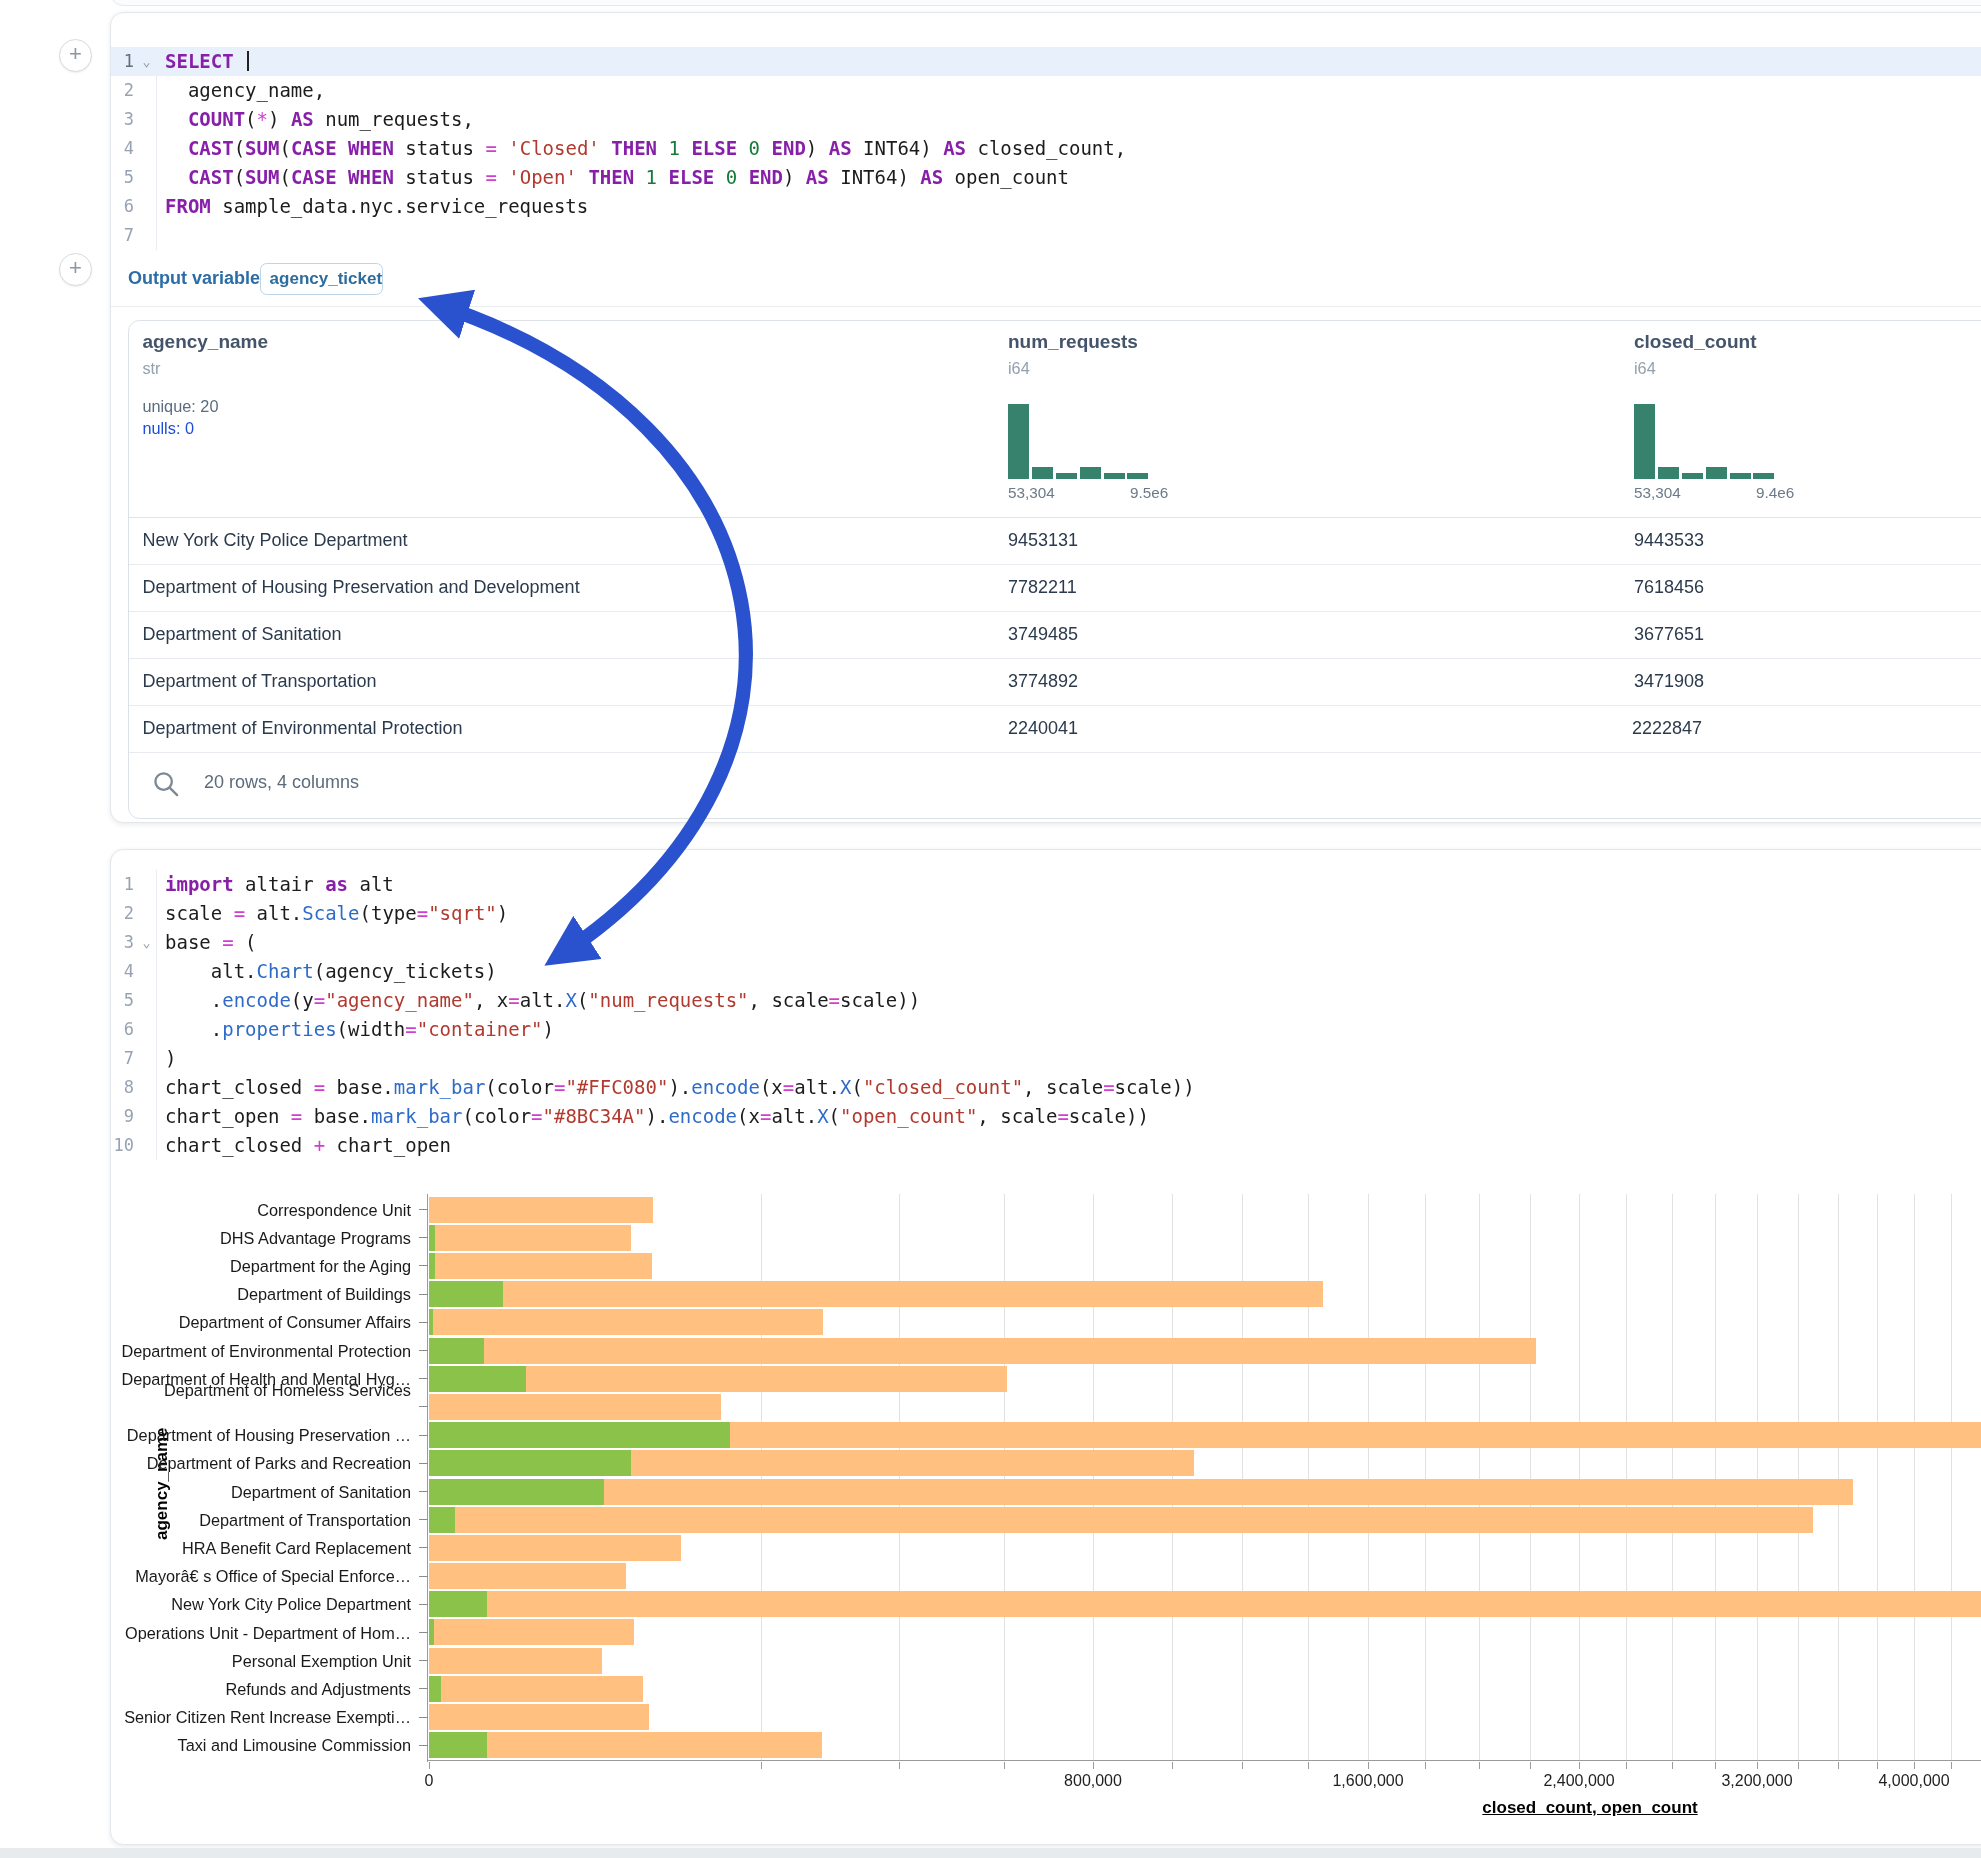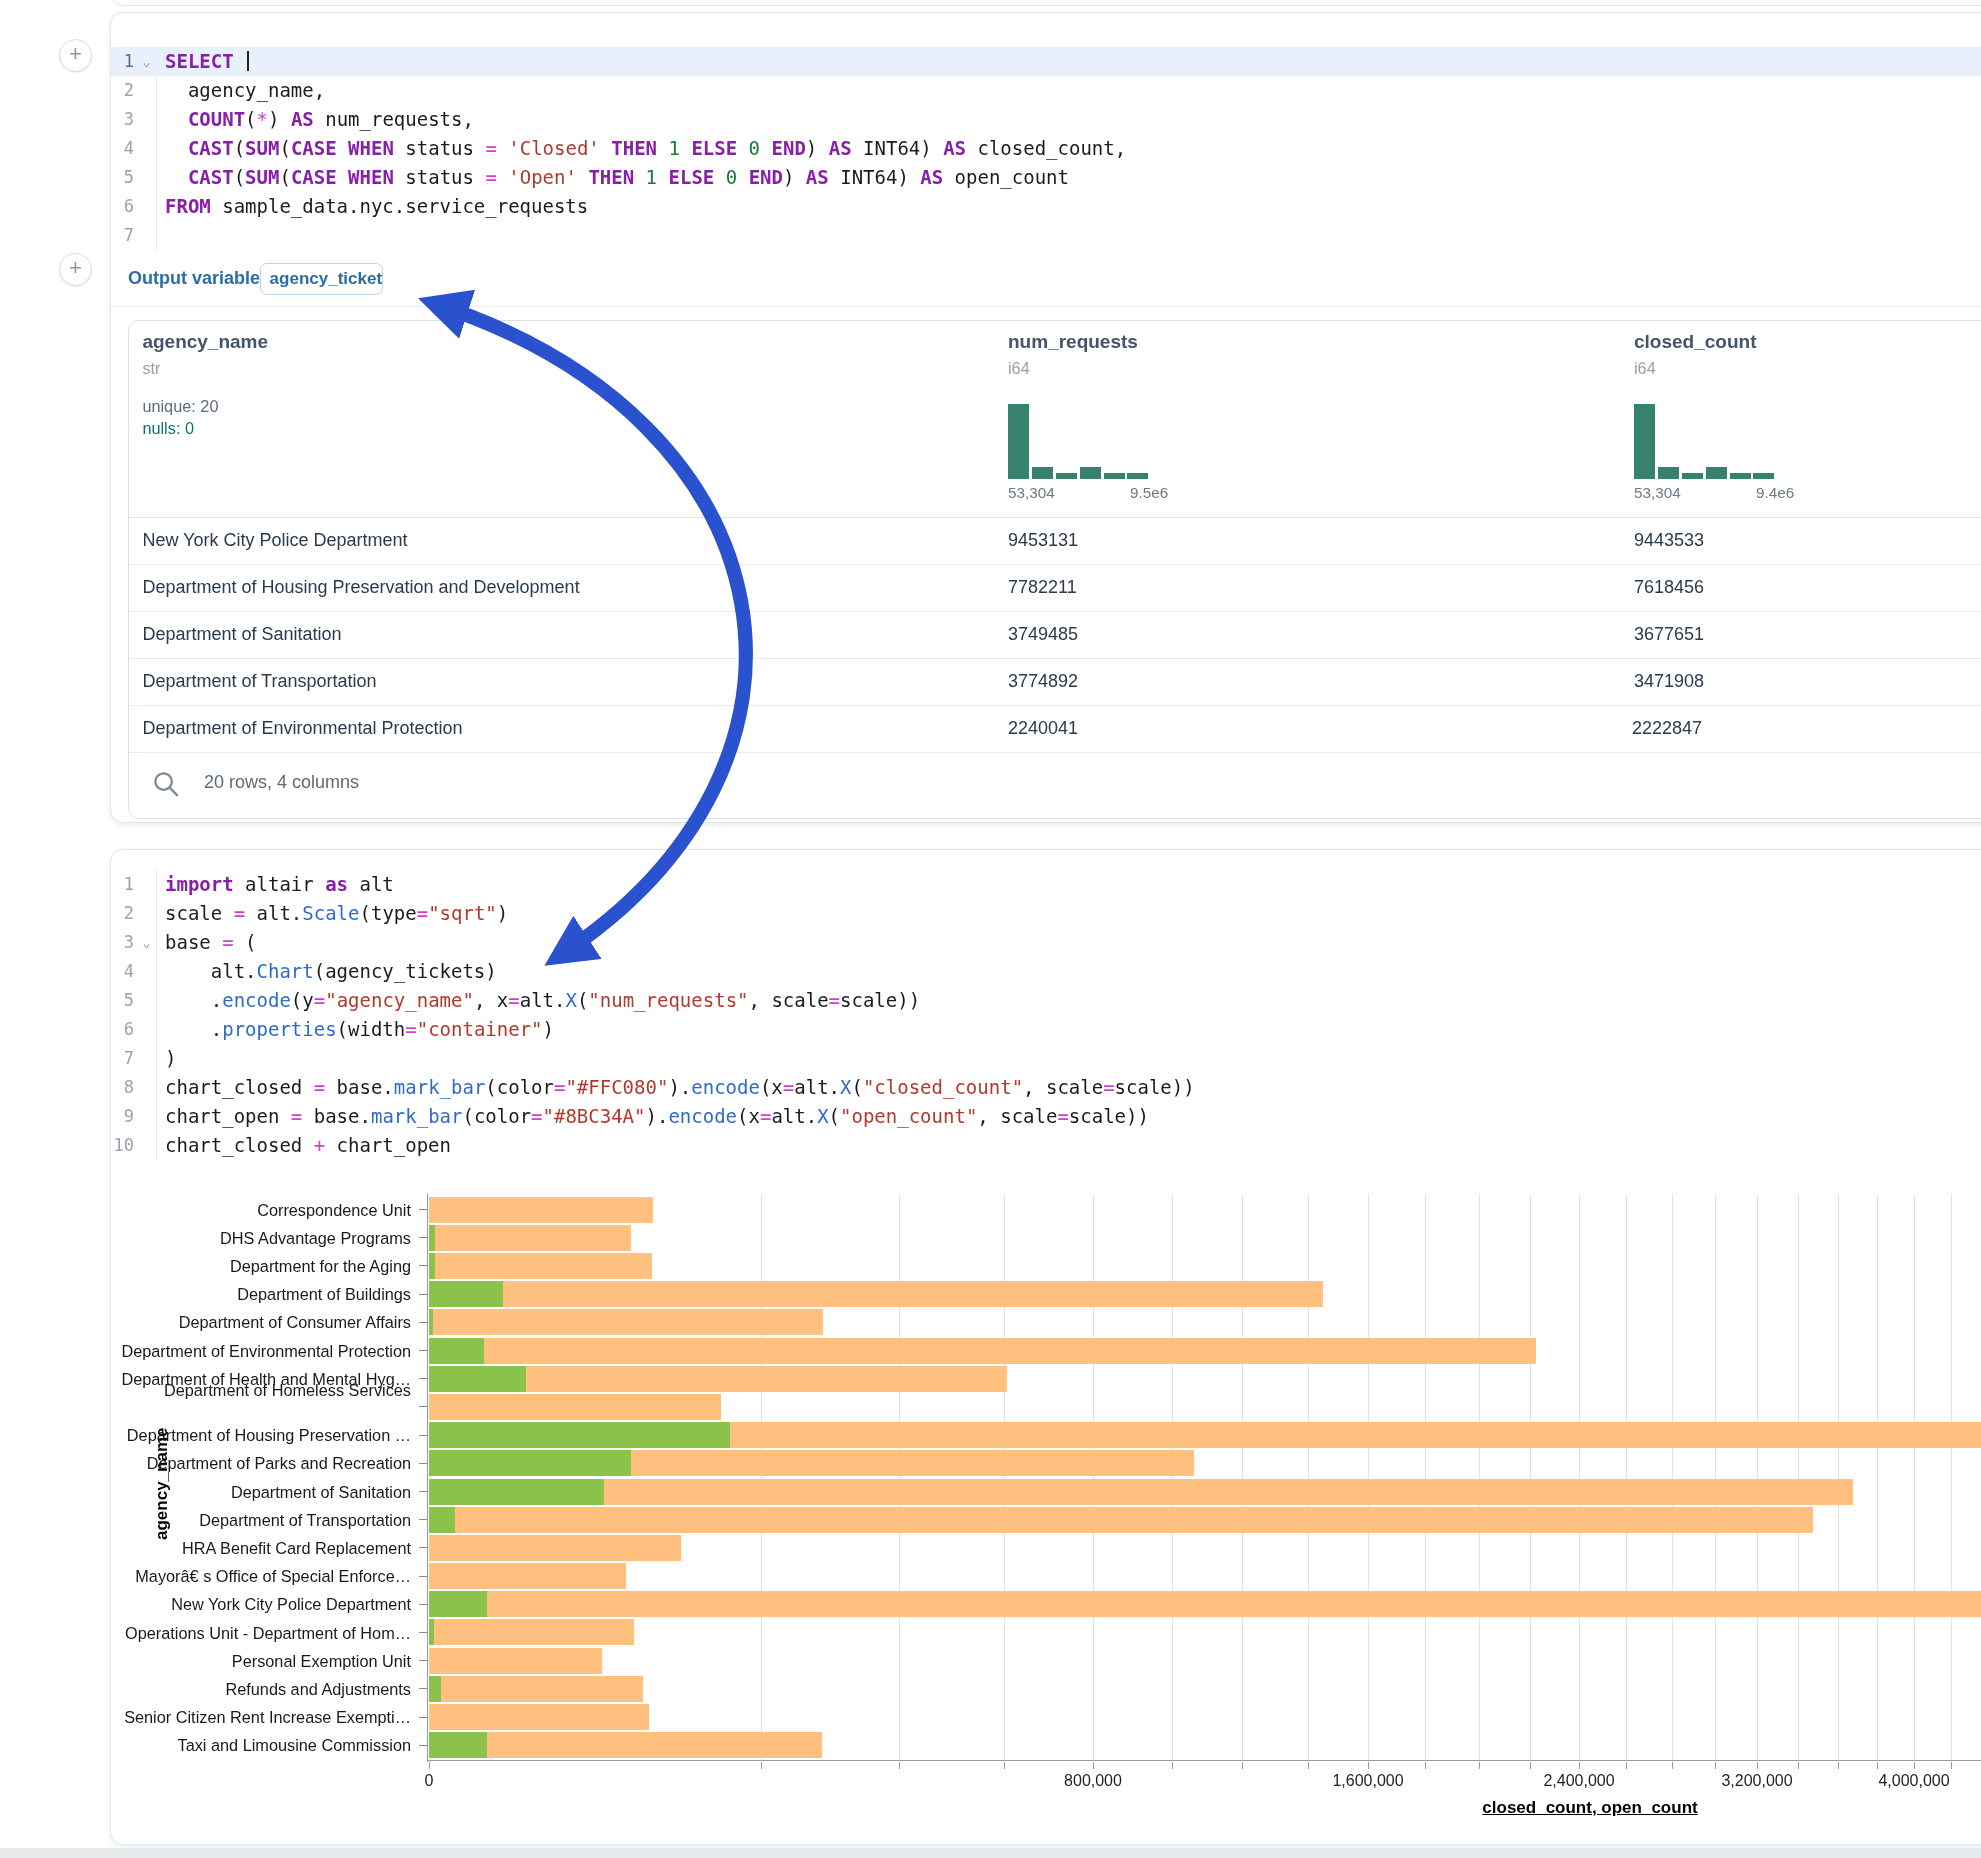--- a/index.html
+++ b/index.html
@@ -50,21 +50,21 @@
     font-size:17px;font-weight:bold;color:#2d6d9e;line-height:30px;
     padding-left:8.6px;overflow:hidden;white-space:nowrap;cursor:text;}
   
   .table-card{position:absolute;left:17px;right:-9.6px;top:307px;height:497px;
     background:#fff;border:1px solid #dbe1e7;border-radius:11.5px;overflow:hidden;}
   .t-header{position:absolute;left:0;right:0;top:0;height:196px;border-bottom:1px solid #dfe5ea;}
   .th{position:absolute;top:0;}
   .th-name{position:absolute;top:10.5px;font-size:19px;font-weight:bold;color:#44546a;white-space:nowrap;}
   .th-type{position:absolute;top:38px;font-size:16.3px;color:#93a0ad;}
   .th-stat1{position:absolute;top:76px;font-size:16.3px;color:#5c6c7e;white-space:nowrap;}
-  .th-stat2{position:absolute;top:98px;font-size:16.3px;color:#0f766e;white-space:nowrap;}
+  .th-stat2{position:absolute;top:98px;font-size:16.3px;color:#1d4ed8;white-space:nowrap;}
   .hist{position:absolute;top:83px;height:75px;display:flex;align-items:flex-end;gap:2.9px;}
   .hist div{width:21px;}
   .hist-labels{position:absolute;top:163px;width:206px;font-size:15.3px;color:#6b7a89;}
   .hist-labels span:last-child{position:absolute;left:122px;}
   .t-row{position:absolute;left:0;right:0;height:47px;border-bottom:1px solid #e8ecf0;
     font-size:18px;color:#2b3a4d;}
   .t-cell{position:absolute;top:0;line-height:47px;white-space:nowrap;}
   .t-footer{position:absolute;left:0;right:0;top:432px;height:65px;}
   .t-footer .ftxt{position:absolute;left:75px;top:19px;font-size:18px;color:#5c6b7c;}
   .search-icon{position:absolute;left:23px;top:17px;}

